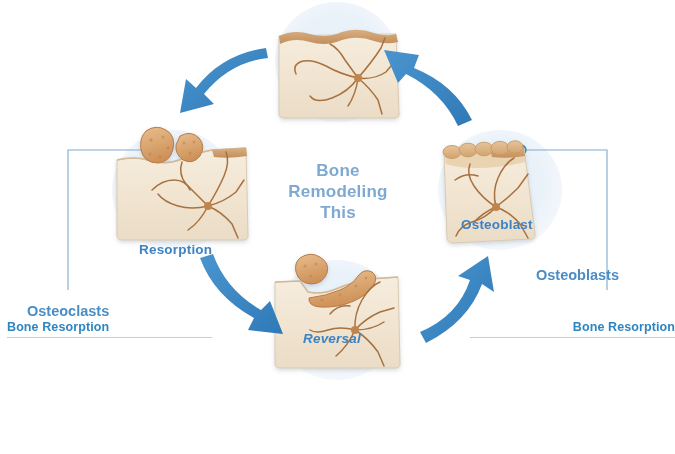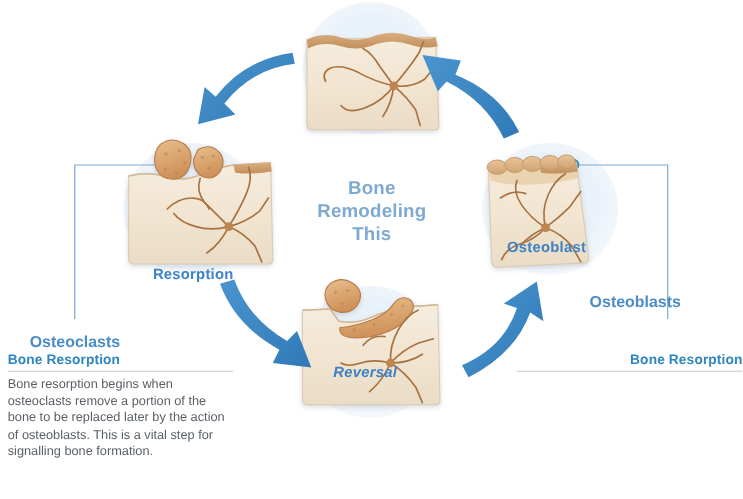--- a/index.html
+++ b/index.html
@@ -247,21 +247,20 @@
   <div class="stage-label" id="label-resorption">Resorption</div>
   <div class="stage-label" id="label-formation">Osteoblast</div>
   <div class="stage-label" id="label-reversal">Reversal</div>
 
   <div class="side-label" id="label-osteoclasts">Osteoclasts</div>
   <div class="side-label" id="label-osteoblasts">Osteoblasts</div>
 
   <div class="desc" id="desc-left">
     <div class="desc-title">Bone Resorption</div>
     <div class="rule"></div>
-    <div class="desc-body">Bone resorption begins when osteoclasts remove a portion of the bone to be replaced later by the action of osteoblasts. This is a vital step for signalling bone formation.</div>
   </div>
 
   <div class="desc" id="desc-right">
     <div class="desc-title">Bone Resorption</div>
     <div class="rule"></div>
   </div>
 
 </div>
 
 </body></html>

